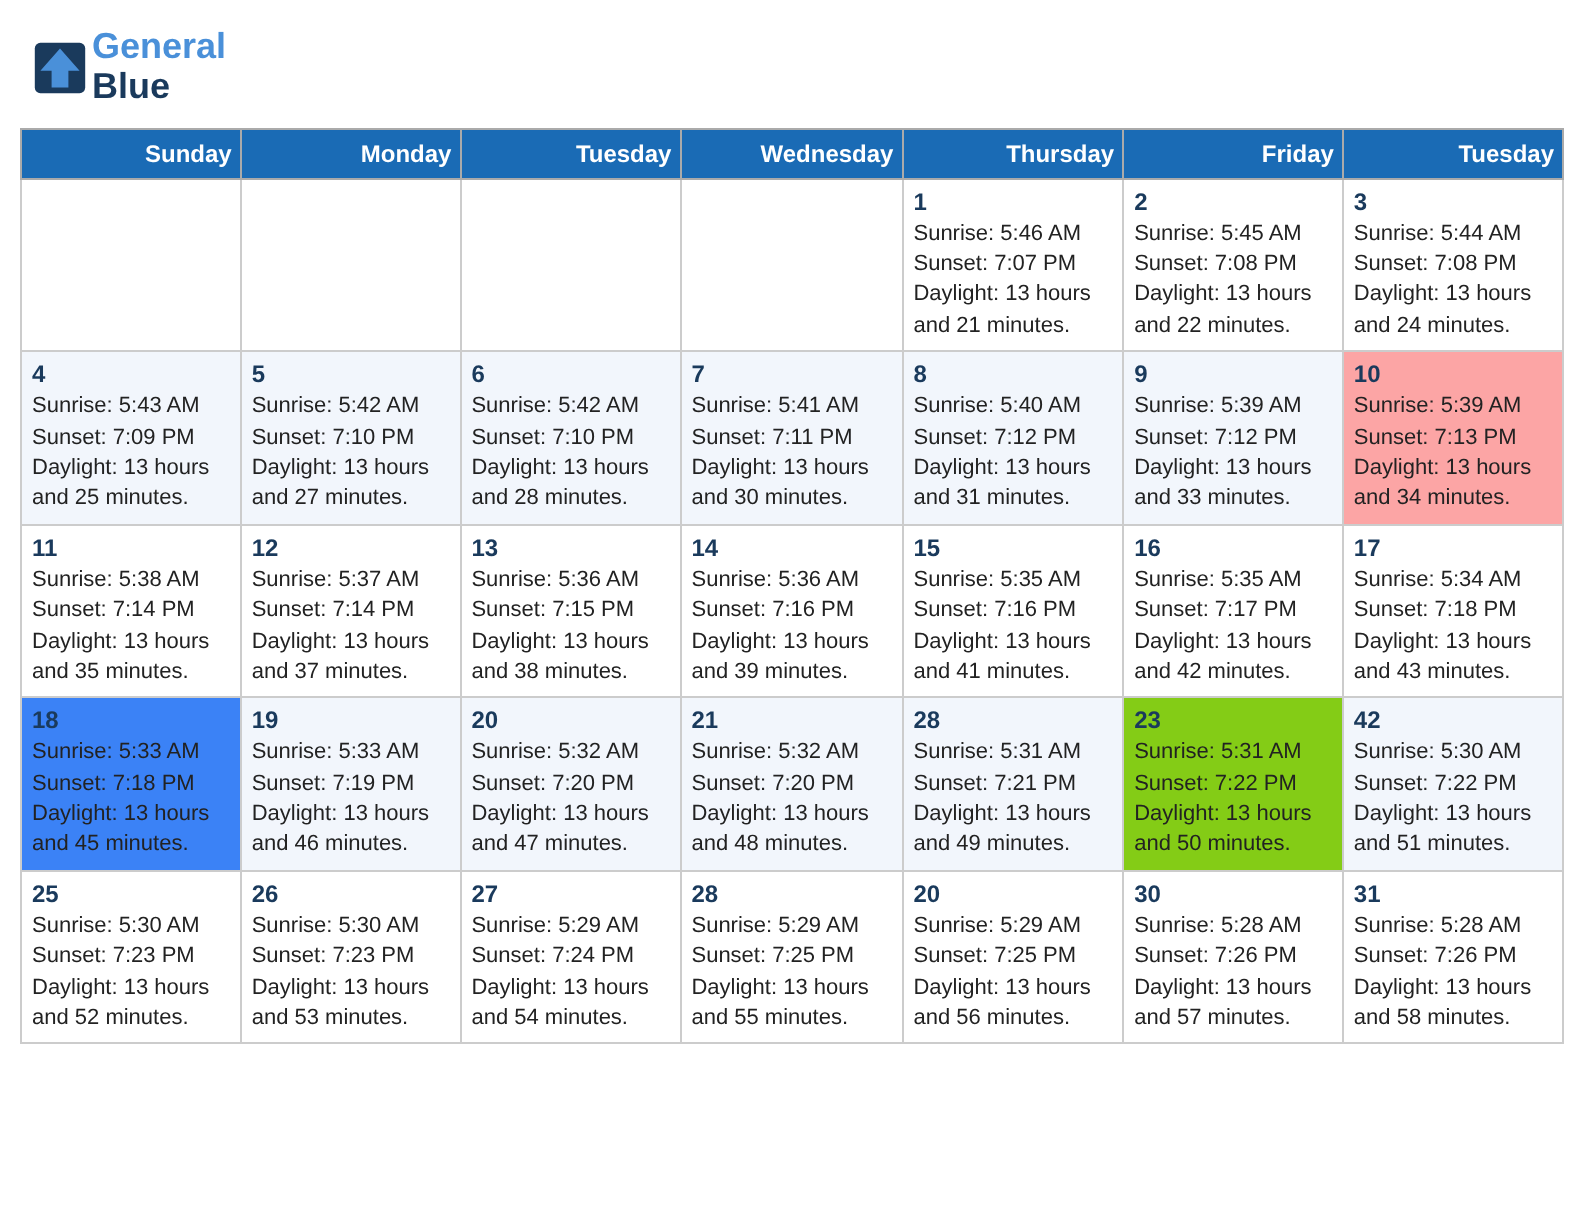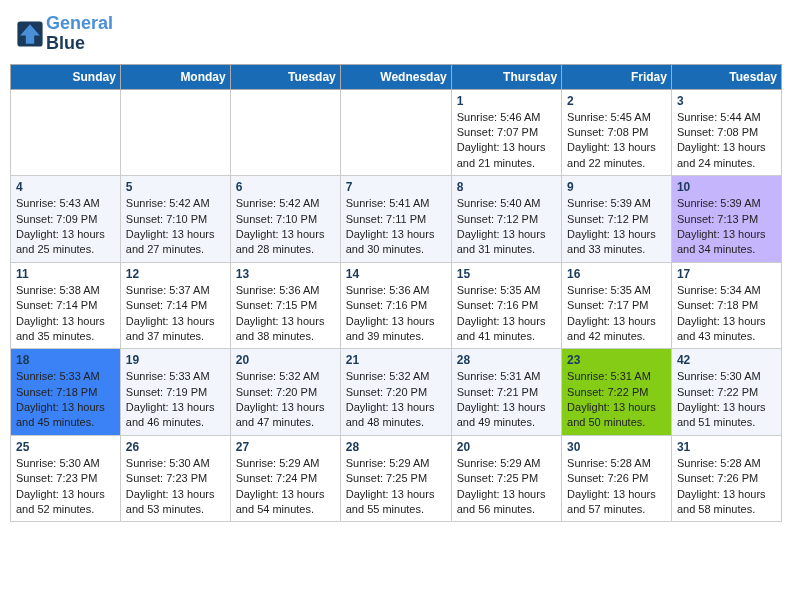--- a/index.html
+++ b/index.html
@@ -158,21 +158,21 @@
           <div class="day-info">Sunrise: 5:41 AM<br>Sunset: 7:11 PM<br>Daylight: 13 hours<br>and 30 minutes.</div>
         </td>
         <td style="background: rgb(242, 246, 252);">
           <span class="day-number">8</span>
           <div class="day-info">Sunrise: 5:40 AM<br>Sunset: 7:12 PM<br>Daylight: 13 hours<br>and 31 minutes.</div>
         </td>
         <td style="background: rgb(242, 246, 252);">
           <span class="day-number">9</span>
           <div class="day-info">Sunrise: 5:39 AM<br>Sunset: 7:12 PM<br>Daylight: 13 hours<br>and 33 minutes.</div>
         </td>
-        <td style="background: #c4b5fd;">
+        <td style="background: #fca5a5;">
           <span class="day-number">10</span>
           <div class="day-info">Sunrise: 5:39 AM<br>Sunset: 7:13 PM<br>Daylight: 13 hours<br>and 34 minutes.</div>
         </td>
       </tr>
       <tr>
         <td>
           <span class="day-number">11</span>
           <div class="day-info">Sunrise: 5:38 AM<br>Sunset: 7:14 PM<br>Daylight: 13 hours<br>and 35 minutes.</div>
         </td>
         <td>

